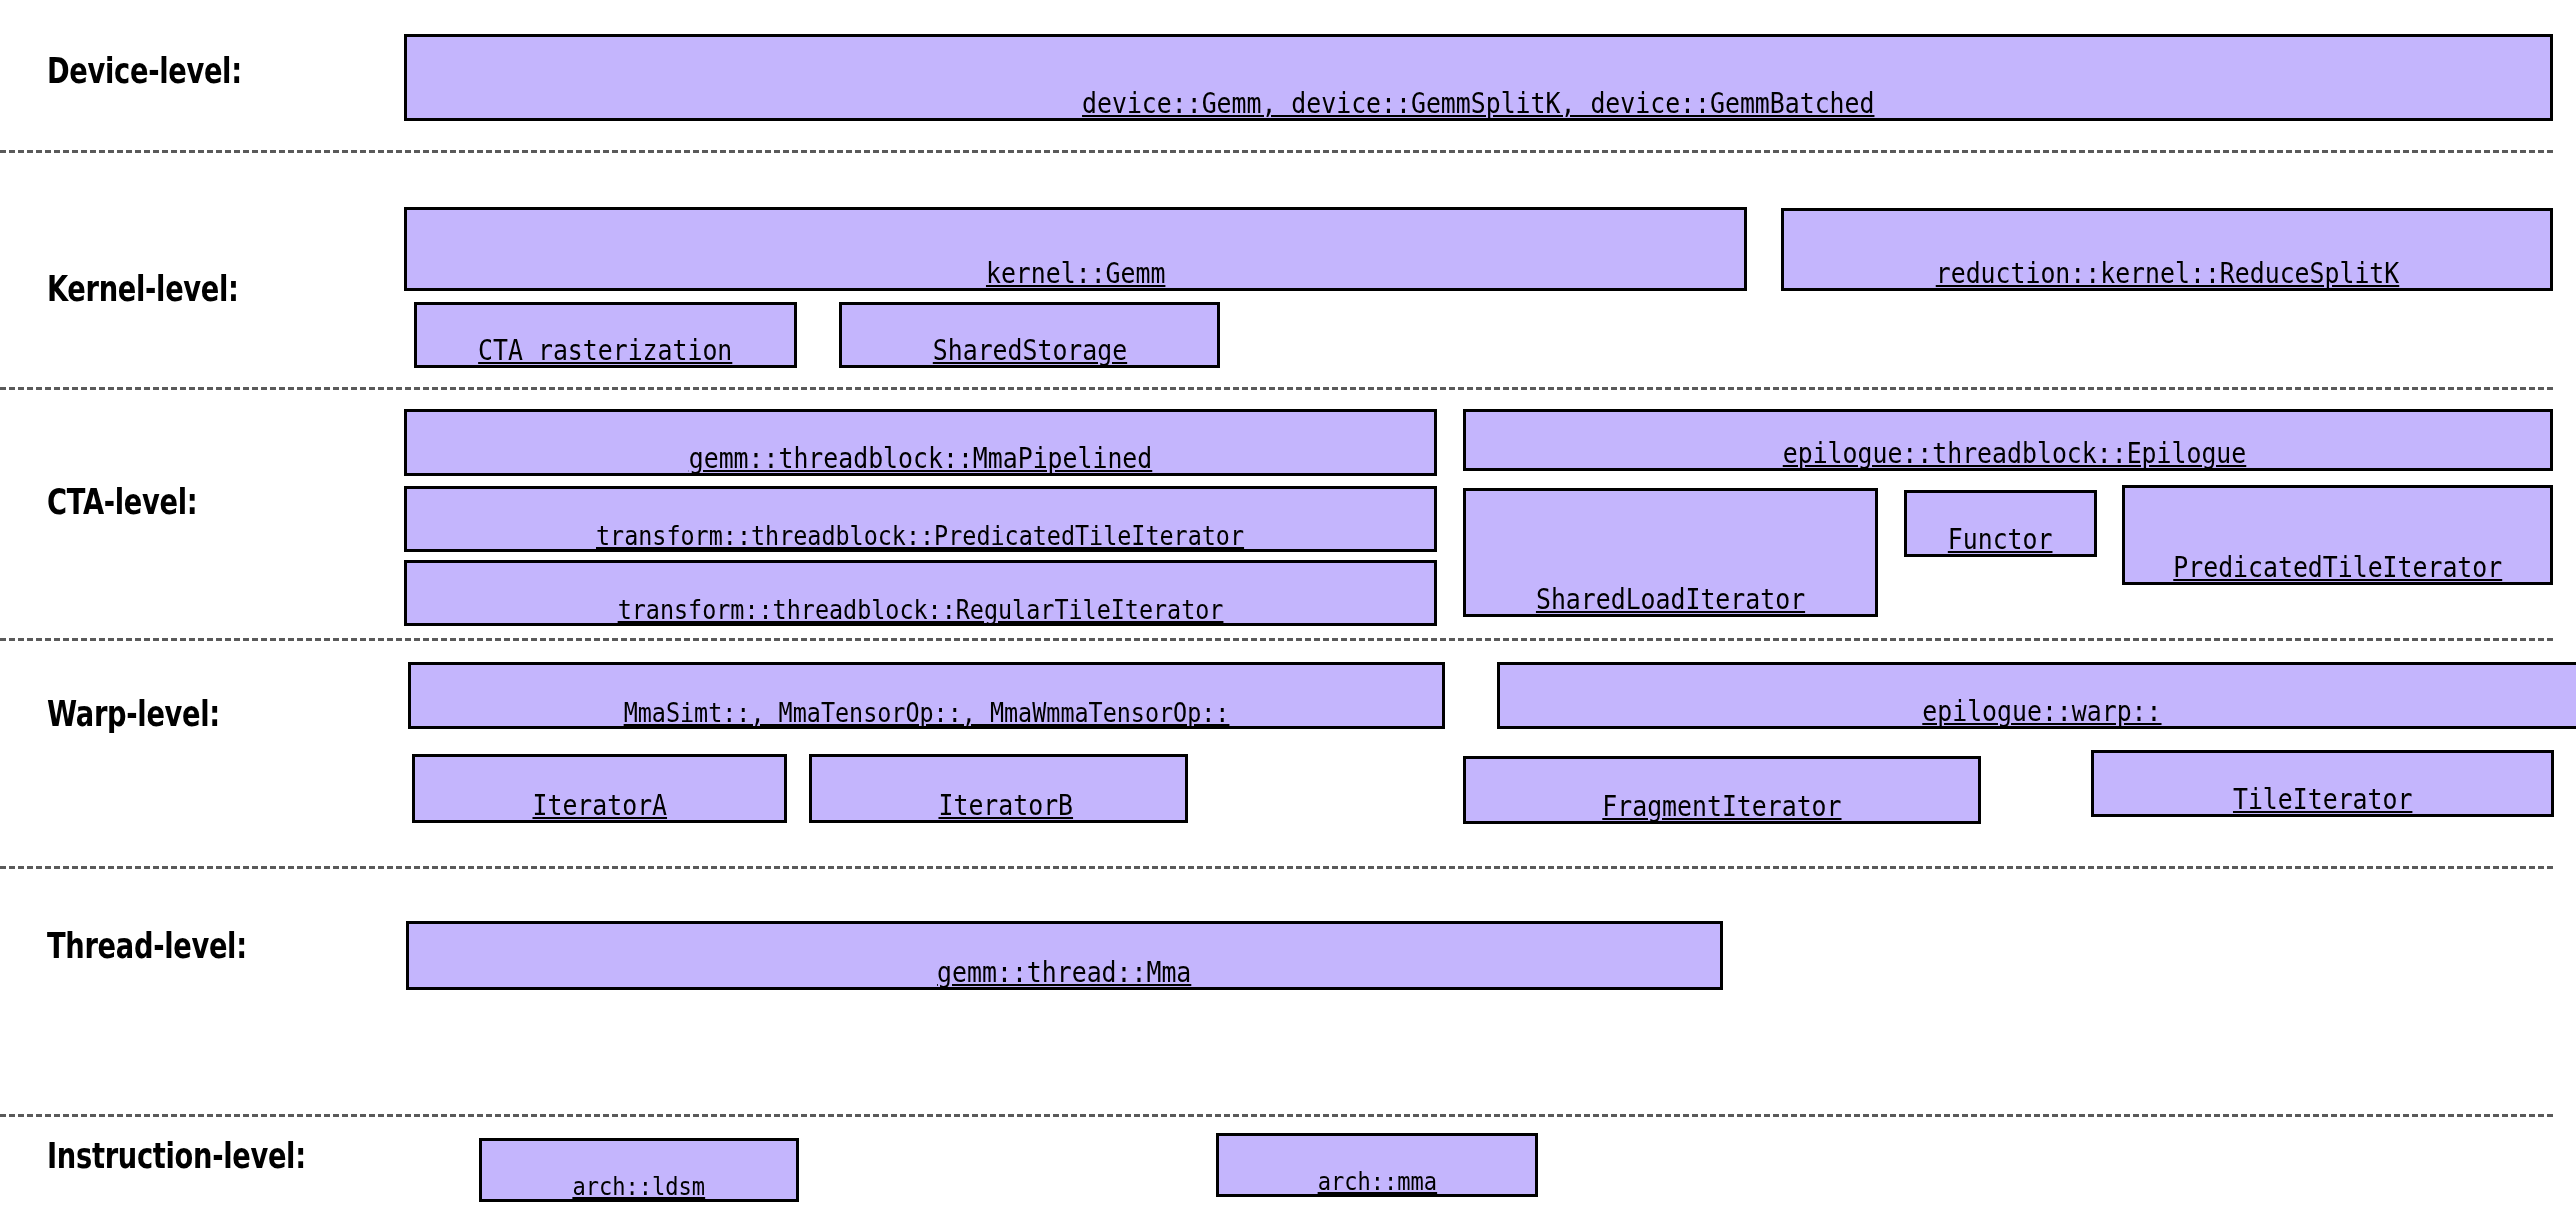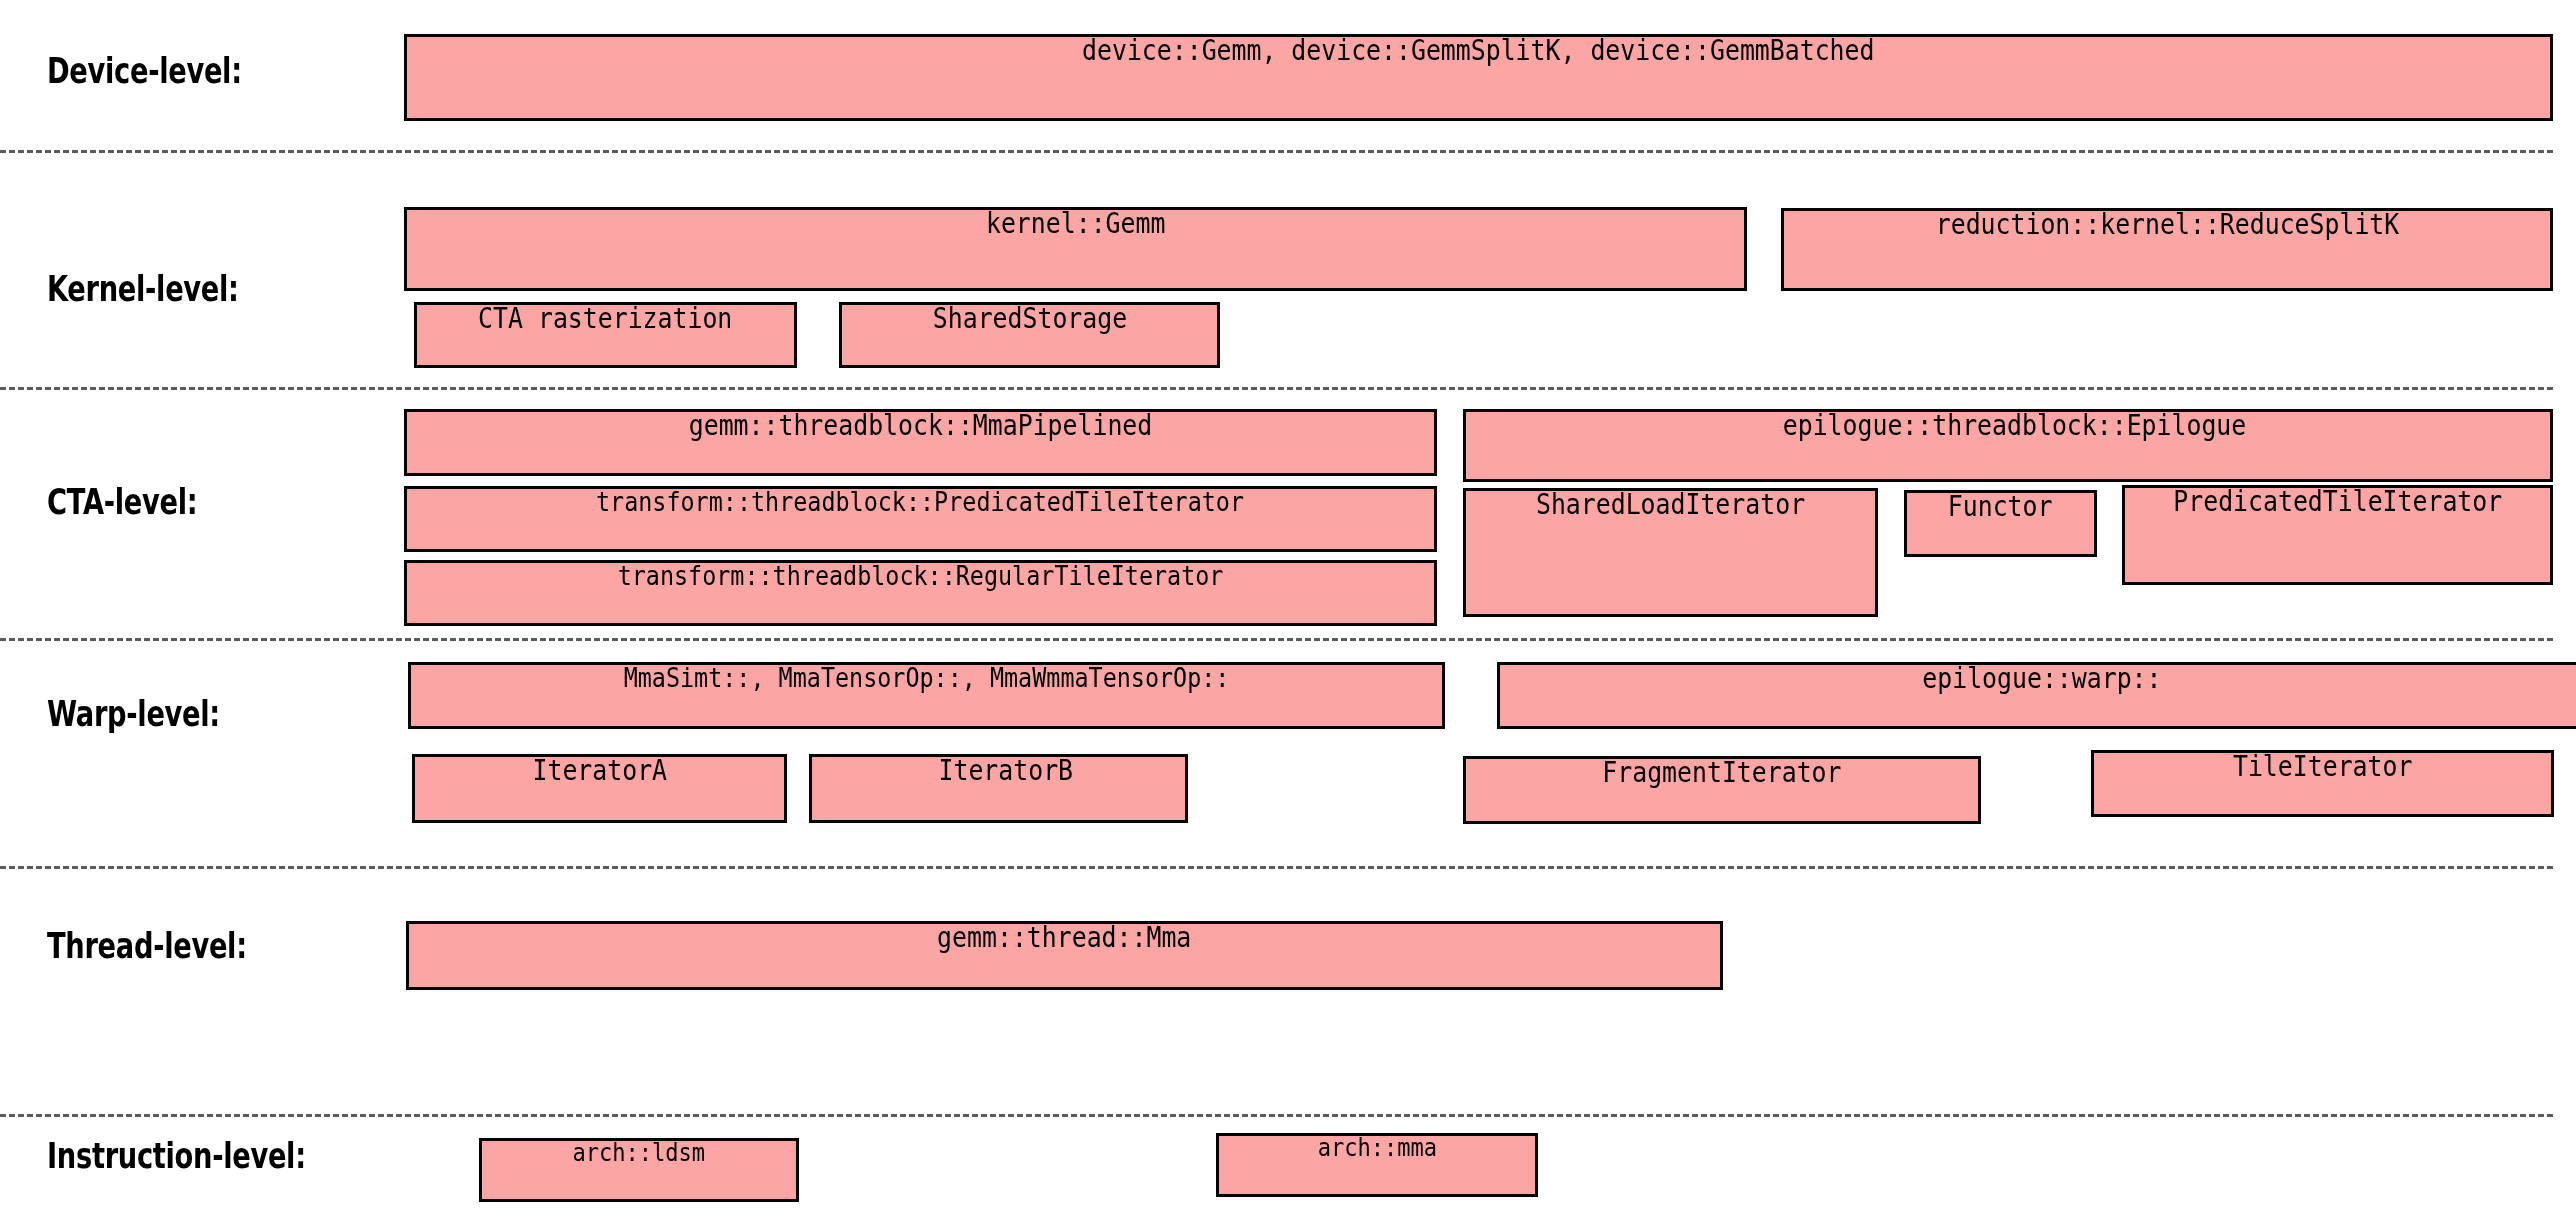--- a/index.html
+++ b/index.html
@@ -30,24 +30,25 @@
   .divider {
     position: absolute;
     left: 0;
     height: 0;
     border-top: 3.8px dashed #5a5a5a;
   }
   .box {
     position: absolute;
     box-sizing: border-box;
     border: 3.1px solid #000000;
-    background: #fca5a5;
+    background: #c4b5fd;
     display: flex;
-    align-items: flex-start;
+    align-items: flex-end;
     justify-content: center;
+    text-decoration: underline;
   }
   .box span {
     font-family: "DejaVu Sans Mono", "Liberation Mono", monospace;
     font-size: 27.6px;
     color: #000000;
     white-space: nowrap;
     line-height: 1;
     transform: scaleX(0.9);
   }
   .box.small span { font-size: 26px; }
@@ -85,21 +86,21 @@
   </div>
 
   <div class="divider" style="top:387px; width:2553px;"></div>
 
   <div class="row-label" style="left:47px; top:485px;">CTA-level:</div>
 
   <div class="box" style="left:404px; top:409px; width:1033px; height:67px;">
     <span>gemm::threadblock::MmaPipelined</span>
   </div>
 
-  <div class="box" style="left:1463px; top:409px; width:1090px; height:73px;padding-left:13px;">
+  <div class="box" style="left:1463px; top:409px; width:1090px; height:62px;padding-left:13px;">
     <span>epilogue::threadblock::Epilogue</span>
   </div>
 
   <div class="box small" style="left:404px; top:486px; width:1033px; height:66px;">
     <span>transform::threadblock::PredicatedTileIterator</span>
   </div>
 
   <div class="box" style="left:1463px; top:488px; width:415px; height:129px;">
     <span>SharedLoadIterator</span>
   </div>

